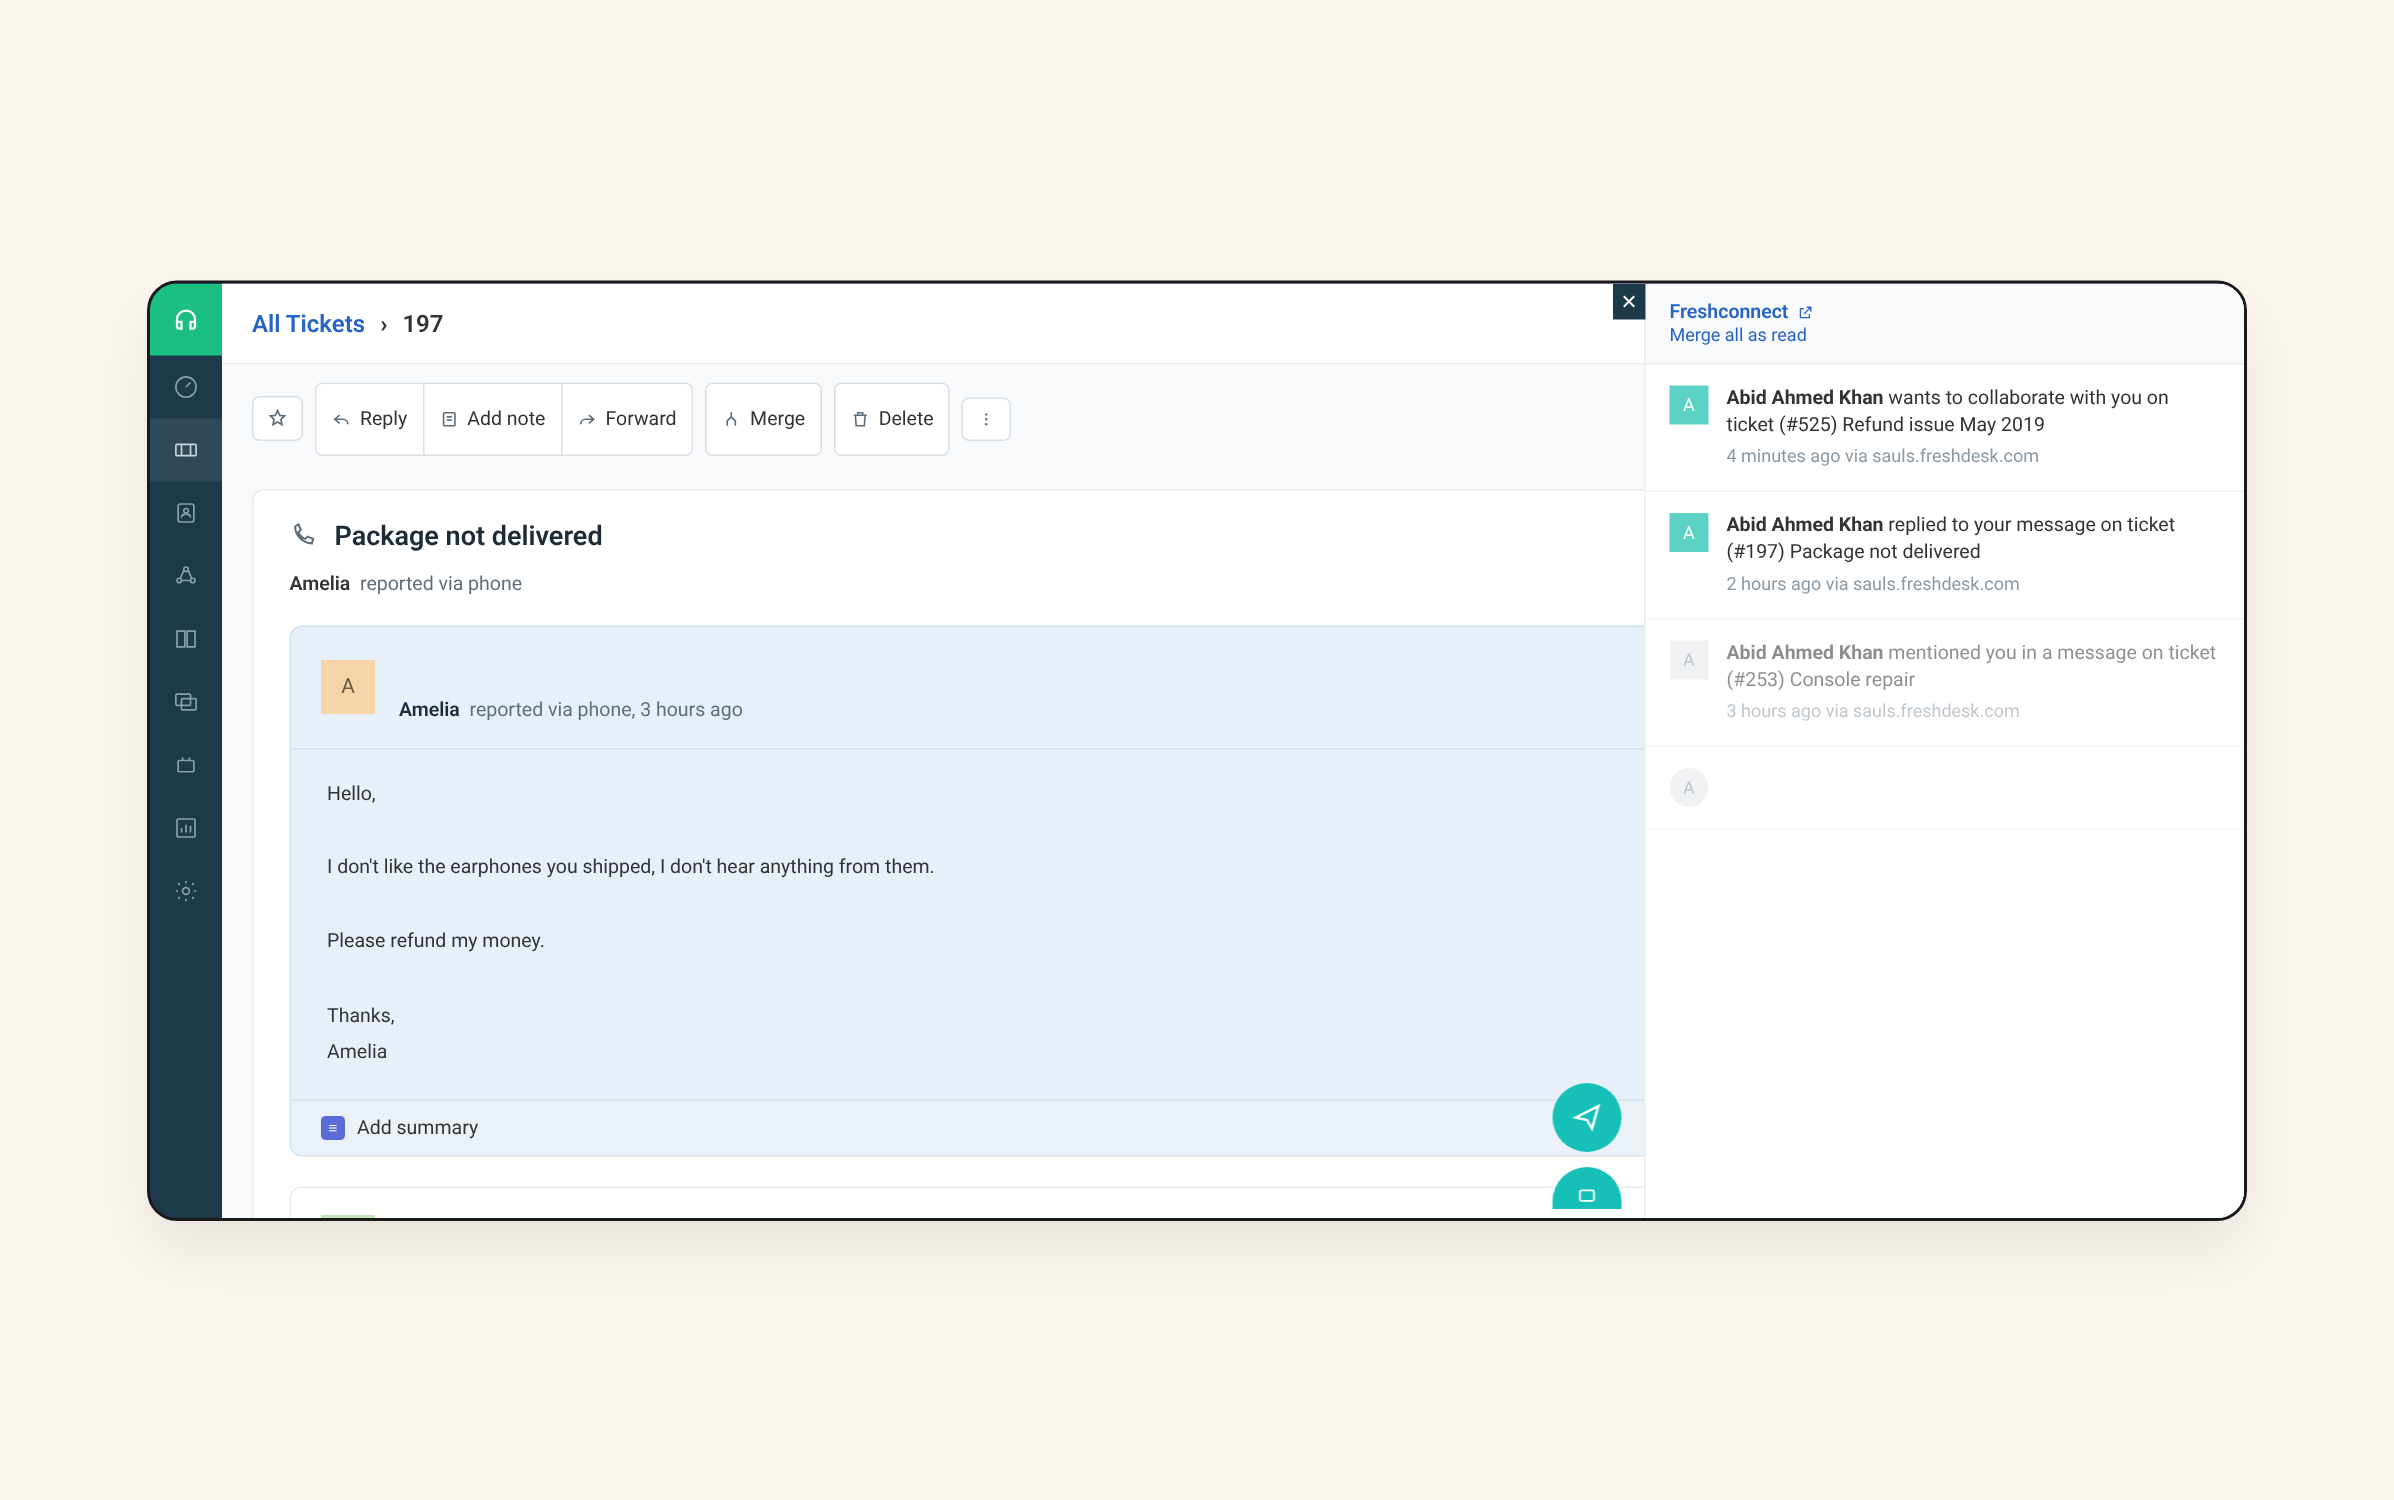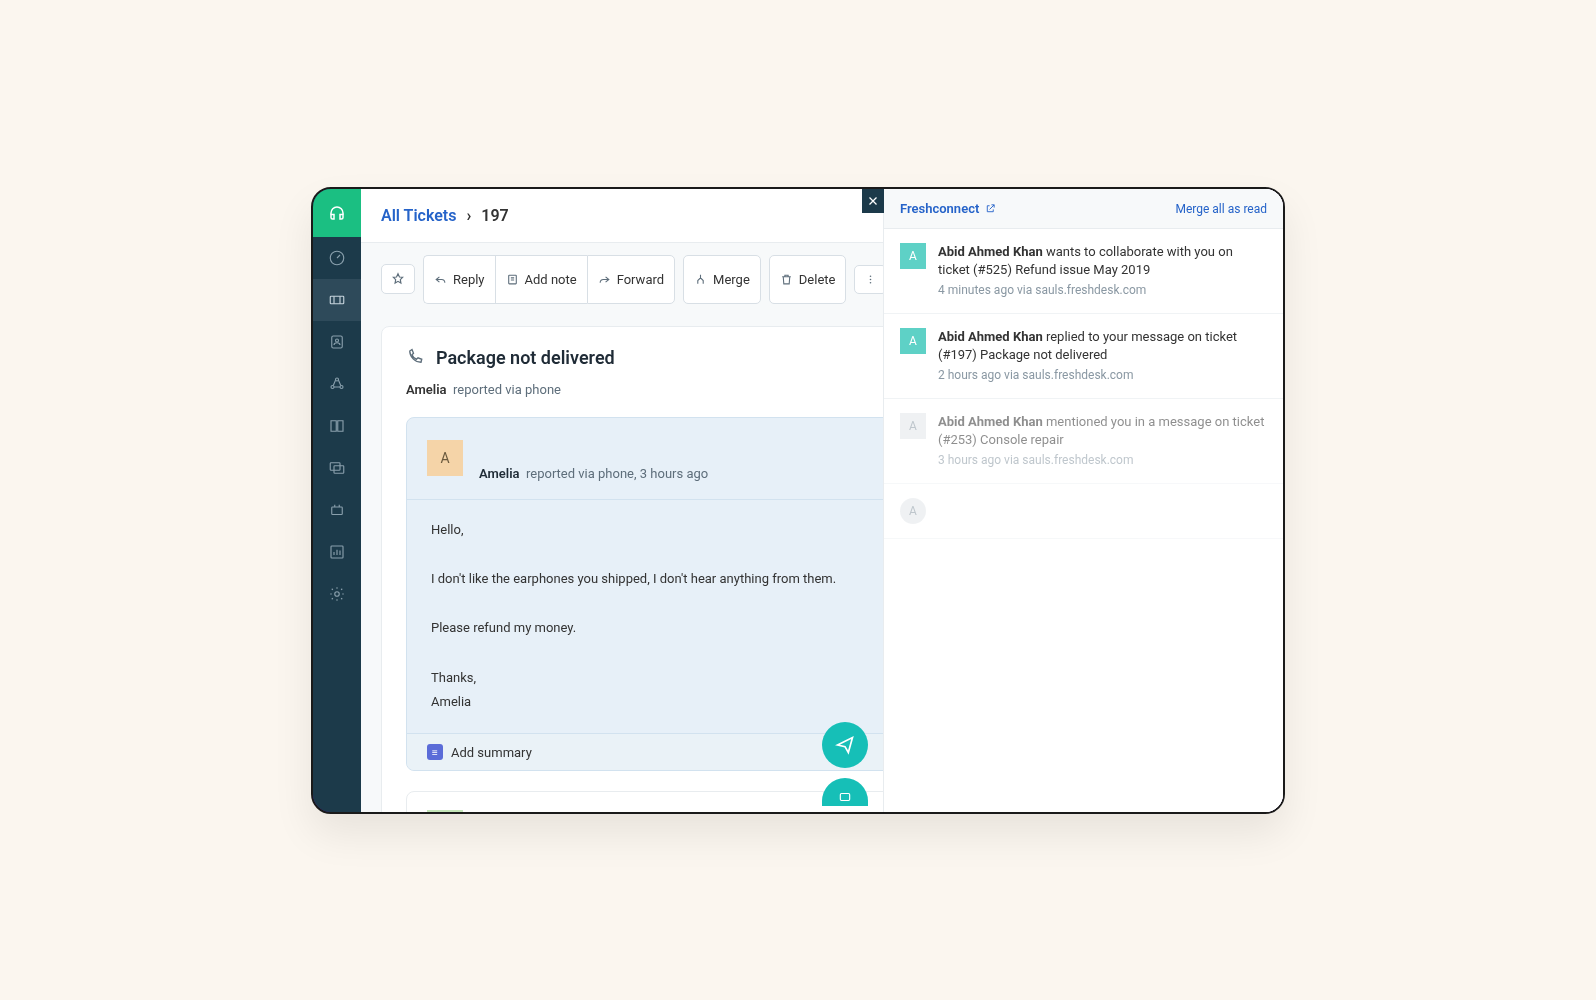--- a/index.html
+++ b/index.html
@@ -1,17 +1,17 @@
 <!DOCTYPE html>
 <html><head>
 <meta charset="utf-8">
 <style>
 * { box-sizing: border-box; margin: 0; padding: 0; font-family: -apple-system, BlinkMacSystemFont, 'Segoe UI', Roboto, sans-serif; }
 body { background: #fbf6ef; width: 1596px; height: 1000px; display: flex; align-items: center; justify-content: center; }
-.app-frame { width: 974px; height: 627px; background: #4c1d95; border-radius: 20px; border: 2px solid #1a1a1a; overflow: hidden; position: relative; box-shadow: 0 20px 40px rgba(0,0,0,0.08); display: flex; }
+.app-frame { width: 1400px; height: 627px; background: #4c1d95; border-radius: 20px; border: 2px solid #1a1a1a; overflow: hidden; position: relative; box-shadow: 0 20px 40px rgba(0,0,0,0.08); display: flex; }
 .sidebar { width: 48px; background: #1c3a4a; display: flex; flex-direction: column; flex-shrink: 0; }
 .sidebar-logo { height: 48px; background: #1bbf82; display: flex; align-items: center; justify-content: center; color: #fff; }
 .sidebar-item { height: 42px; display: flex; align-items: center; justify-content: center; color: #8aa0ad; cursor: pointer; }
 .sidebar-item.active { background: #2e4a5a; color: #c7d5dd; }
 .sidebar-item svg, .sidebar-logo svg { width: 18px; height: 18px; }
 .main { flex: 1; display: flex; flex-direction: column; background: #f7f9fa; overflow: hidden; }
 .header { height: 54px; background: #fff; display: flex; align-items: center; padding: 0 20px; border-bottom: 1px solid #e8ecef; }
 .header .crumb-link { color: #2563c9; font-size: 16px; font-weight: 600; }
 .header .crumb-sep { margin: 0 10px; color: #333; }
 .header .crumb-id { color: #333; font-size: 16px; font-weight: 600; }
@@ -49,21 +49,21 @@
 .req { color: #e74c3c; }
 .prop-select { width: 100%; border: 1px solid #d8dfe5; border-radius: 5px; padding: 7px 10px; font-size: 13px; color: #333; background: #fff; display: flex; align-items: center; gap: 6px; }
 .prop-select.empty { min-height: 32px; }
 .priority-dot { width: 8px; height: 8px; background: #6cc24a; display: inline-block; }
 .fab-stack { position: absolute; right: 415px; bottom: 6px; display: flex; flex-direction: column; gap: 10px; }
 .fab { width: 46px; height: 46px; border-radius: 50%; background: #16bfb7; display: flex; align-items: center; justify-content: center; color: #fff; cursor: pointer; }
 .fab.cut { height: 28px; border-radius: 23px 23px 0 0; align-items: flex-end; padding-bottom: 2px; }
 
 .notif-panel { position: absolute; right: 0; top: 0; bottom: 0; width: 400px; background: #fff; border-left: 1px solid #e8ecef; display: flex; flex-direction: column; }
 .notif-close { position: absolute; left: -22px; top: 0; width: 22px; height: 24px; background: #1c3a4a; color: #fff; display: flex; align-items: center; justify-content: center; cursor: pointer; }
-.notif-head { display: flex; align-items: flex-end; justify-content: space-between; padding: 12px 16px; background: #f7f9fa; border-bottom: 1px solid #e8ecef; }
+.notif-head { display: flex; align-items: flex-start; justify-content: space-between; padding: 12px 16px; background: #f7f9fa; border-bottom: 1px solid #e8ecef; flex-direction: column; }
 .notif-head .title { color: #2563c9; font-size: 13px; font-weight: 600; display: inline-flex; align-items: center; gap: 6px; }
 .notif-head .mark { color: #2563c9; font-size: 12px; cursor: pointer; }
 .notif-item { display: flex; gap: 12px; padding: 14px 16px; border-bottom: 1px solid #f0f3f5; font-size: 13px; }
 .notif-item.dim { opacity: 0.55; }
 .notif-avatar { width: 26px; height: 26px; flex-shrink: 0; display: flex; align-items: center; justify-content: center; font-size: 12px; background: #5ed1c6; color: #fff; }
 .notif-avatar.grey { background: #e3e7ea; color: #8a98a3; }
 .notif-avatar.round { border-radius: 50%; }
 .notif-text { color: #333; line-height: 1.4; }
 .notif-text .sub { color: #8a98a3; font-size: 12px; margin-top: 3px; }
 </style>

